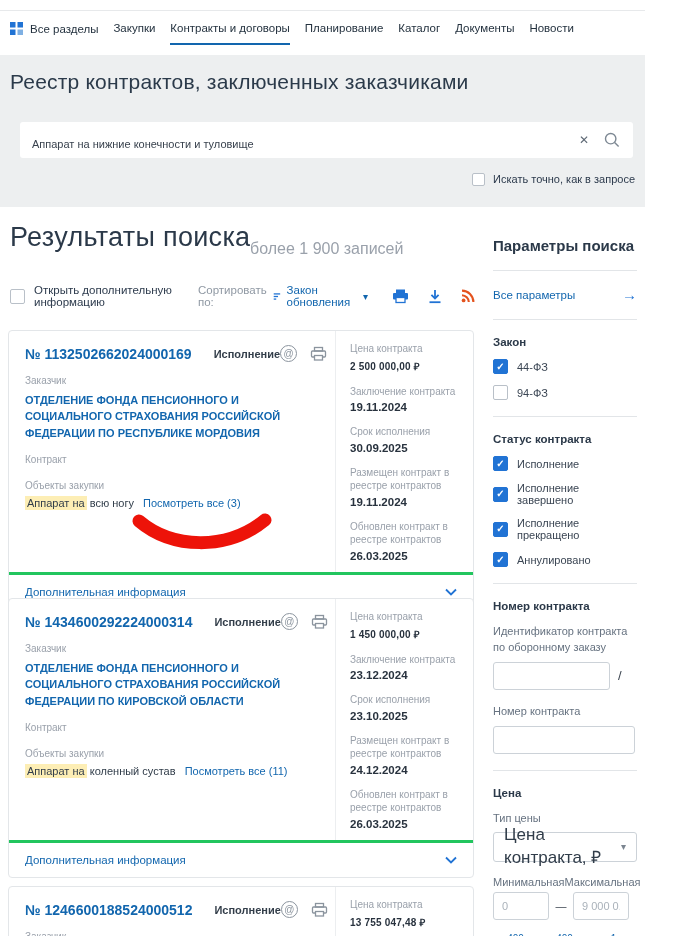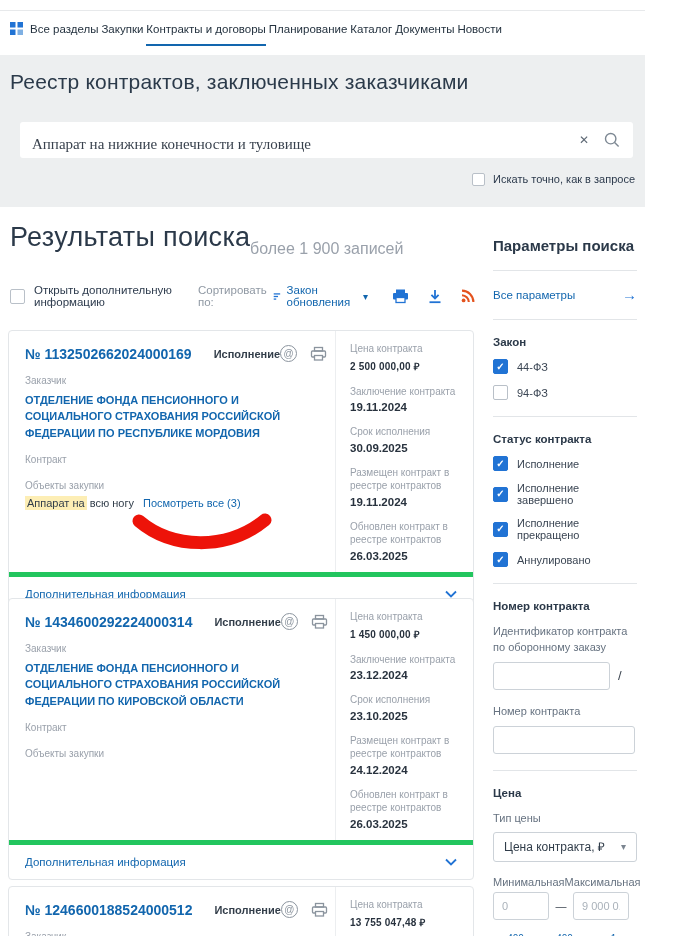--- a/index.html
+++ b/index.html
@@ -4,32 +4,32 @@
 <style>
   * { margin:0; padding:0; box-sizing:border-box; }
   body { background:#fff; }
   .page { position:relative; width:700px; height:936px; overflow:hidden; background:#fff;
           font-family:"Liberation Sans", sans-serif; color:#2c3a4c; }
 
   
   .topline { position:absolute; top:10px; left:0; width:645px; border-top:1px solid #e7e9eb; }
 
   
-  .nav { position:absolute; top:22px; left:10px; display:flex; align-items:center; gap:3px;
+  .nav { position:absolute; top:22px; left:10px; display:flex; align-items:flex-start; gap:15px;
          font-size:11.5px; color:#24323f; }
   .nav-item { position:relative; display:flex; align-items:center; gap:7px; cursor:pointer; white-space:nowrap; }
   .nav-item.active::after { content:""; position:absolute; left:0; right:0; bottom:-11px; height:2px; background:#1266ae; }
 
   
   .hero { position:absolute; top:55px; left:0; width:645px; height:152px; background:#edeff0; }
   .hero-title { position:absolute; top:15px; left:10px; font-size:21px; font-weight:500; color:#2b3a4a; letter-spacing:.2px; }
   .searchbox { position:absolute; top:67px; left:20px; width:613px; height:36px; background:#fff;
                border-radius:3px; display:flex; align-items:center; }
   .search-input { flex:1; height:100%; border:none; outline:none; background:transparent;
-                  font-family:Liberation Serif, serif; font-size:15px; color:#39424e; padding:8px 10px 0 12px; }
+                  font-family:Liberation Sans, sans-serif; font-size:11px; color:#39424e; padding:8px 10px 0 12px; }
   .clear-x { color:#5f6a76; font-size:12px; margin-right:15px; cursor:pointer; }
   .mag { margin-right:13px; cursor:pointer; display:flex; }
   .exact-row { position:absolute; top:118px; right:10px; display:flex; align-items:flex-start; gap:8px;
                font-size:11px; color:#2c3a4c; }
 
   
   .cb { width:15px; height:15px; border:1px solid #b9c0c8; border-radius:2px; background:#fff;
         display:inline-flex; align-items:center; justify-content:center; flex:0 0 auto; cursor:pointer;
         font-size:10px; color:#fff; line-height:1; }
   .cb.small { width:13px; height:13px; }
@@ -62,42 +62,42 @@
              font-size:10px; display:flex; align-items:center; justify-content:center; cursor:pointer; }
   .lbl { font-size:10px; color:#9aa1ab; margin-top:12px; line-height:1.35; }
   .org { display:block; font-size:11px; font-weight:700; color:#1266ae; line-height:1.5; margin-top:4px;
          text-decoration:none; cursor:pointer; }
   .val { font-size:11px; color:#313d4a; margin-top:5px; }
   .objects { font-size:11px; color:#313d4a; margin-top:5px; }
   .hl { background:#fdeeb5; padding:1px 2px; }
   .view-all { color:#1266ae; text-decoration:none; margin-left:6px; cursor:pointer; }
   .price { font-size:10px; font-weight:700; color:#28323e; margin-top:3px; letter-spacing:.2px; }
   .d-val { font-size:11.5px; font-weight:700; color:#28323e; margin-top:3px; }
-  .card-foot { border-top:5px solid #22c55e; padding:11px 16px; display:flex; align-items:center; justify-content:space-between; }
+  .card-foot { border-top:3px solid #22c55e; padding:11px 16px; display:flex; align-items:center; justify-content:space-between; }
   .foot-link { font-size:11.5px; color:#1266ae; text-decoration:none; cursor:pointer; }
   .scribble { position:absolute; left:118px; top:180px; pointer-events:none; }
 
   
   .sidebar { position:absolute; left:493px; top:237px; width:144px; font-size:11px; color:#3a4553; }
   .sb-title { font-size:15px; font-weight:600; color:#2b3949; }
   .sb-div { border-top:1px solid #e2e5e8; margin-top:16px; }
   .allparams { display:flex; align-items:center; justify-content:space-between; margin-top:15px; }
   .allparams a { font-size:11.5px; color:#1266ae; text-decoration:none; cursor:pointer; }
   .arrow-r { color:#2173d4; font-size:15px; font-weight:700; cursor:pointer; }
   .sb-sec-title { font-size:11.5px; font-weight:700; color:#2b3949; margin-top:16px; }
   .sb-opt { display:flex; align-items:center; gap:9px; margin-top:11px; }
   .sb-lbl { color:#667280; margin-top:12px; line-height:1.45; }
   .sb-input { width:117px; height:28px; border:1px solid #ccd2d8; border-radius:3px; outline:none;
               font-family:"Liberation Sans",sans-serif; font-size:11px; color:#313d4a; padding:0 8px; }
   .sb-input.full { width:142px; }
   .id-row { display:flex; align-items:center; gap:8px; margin-top:6px; }
   .slash { color:#39424e; font-size:13px; }
   .sb-select { margin-top:5px; width:144px; height:30px; border:1px solid #ccd2d8; border-radius:3px;
                display:flex; align-items:center; justify-content:space-between; padding:0 10px; cursor:pointer; }
-  .sb-select .sel-val { font-size:12px; color:#313d4a; }
+  .sb-select .sel-val { font-size:17px; color:#313d4a; }
   .sb-select .caret { color:#7b8590; }
   .minmax-labels { display:flex; margin-top:14px; color:#667280; }
   .minmax-labels span:first-child { width:80px; }
   .minmax-row { display:flex; align-items:center; margin-top:4px; }
   .minmax-row input { width:56px; }
   .minmax-row input::placeholder { color:#aab2ba; }
   .search-input::placeholder { color:#aab2ba; }
   .dash { width:24px; text-align:center; color:#39424e; }
   .ranges { display:flex; flex-wrap:wrap; column-gap:10px; row-gap:7px; margin-top:13px; width:160px; font-size:10px; }
   .ranges a { color:#1266ae; text-decoration:none; white-space:nowrap; cursor:pointer; }
@@ -251,20 +251,24 @@
                 <rect x="1.5" y="5" width="14" height="6" rx="1"></rect>
                 <rect x="4.5" y="1.5" width="8" height="3.5"></rect>
                 <rect x="4.5" y="9.5" width="8" height="4.5" fill="#fff"></rect>
               </svg>
           </span>
         </div>
         <div class="lbl">Заказчик</div>
         <a class="org">ОТДЕЛЕНИЕ ФОНДА ПЕНСИОННОГО И СОЦИАЛЬНОГО СТРАХОВАНИЯ РОССИЙСКОЙ ФЕДЕРАЦИИ ПО КИРОВСКОЙ ОБЛАСТИ</a>
         <div class="lbl">Контракт</div>
         <div class="lbl">Объекты закупки</div>
+        <div class="objects">
+          <span class="hl">Аппарат на</span><span> коленный сустав</span>
+          <a class="view-all">Посмотреть все (11)</a>
+        </div>
       </div>
       <div class="card-right">
         <div class="lbl" style="margin-top:0;">Цена контракта</div>
         <div class="price">1 450 000,00 ₽</div>
         <div class="lbl">Заключение контракта</div>
         <div class="d-val">23.12.2024</div>
         <div class="lbl">Срок исполнения</div>
         <div class="d-val">23.10.2025</div>
         <div class="lbl">Размещен контракт в реестре контрактов</div>
         <div class="d-val">24.12.2024</div>

